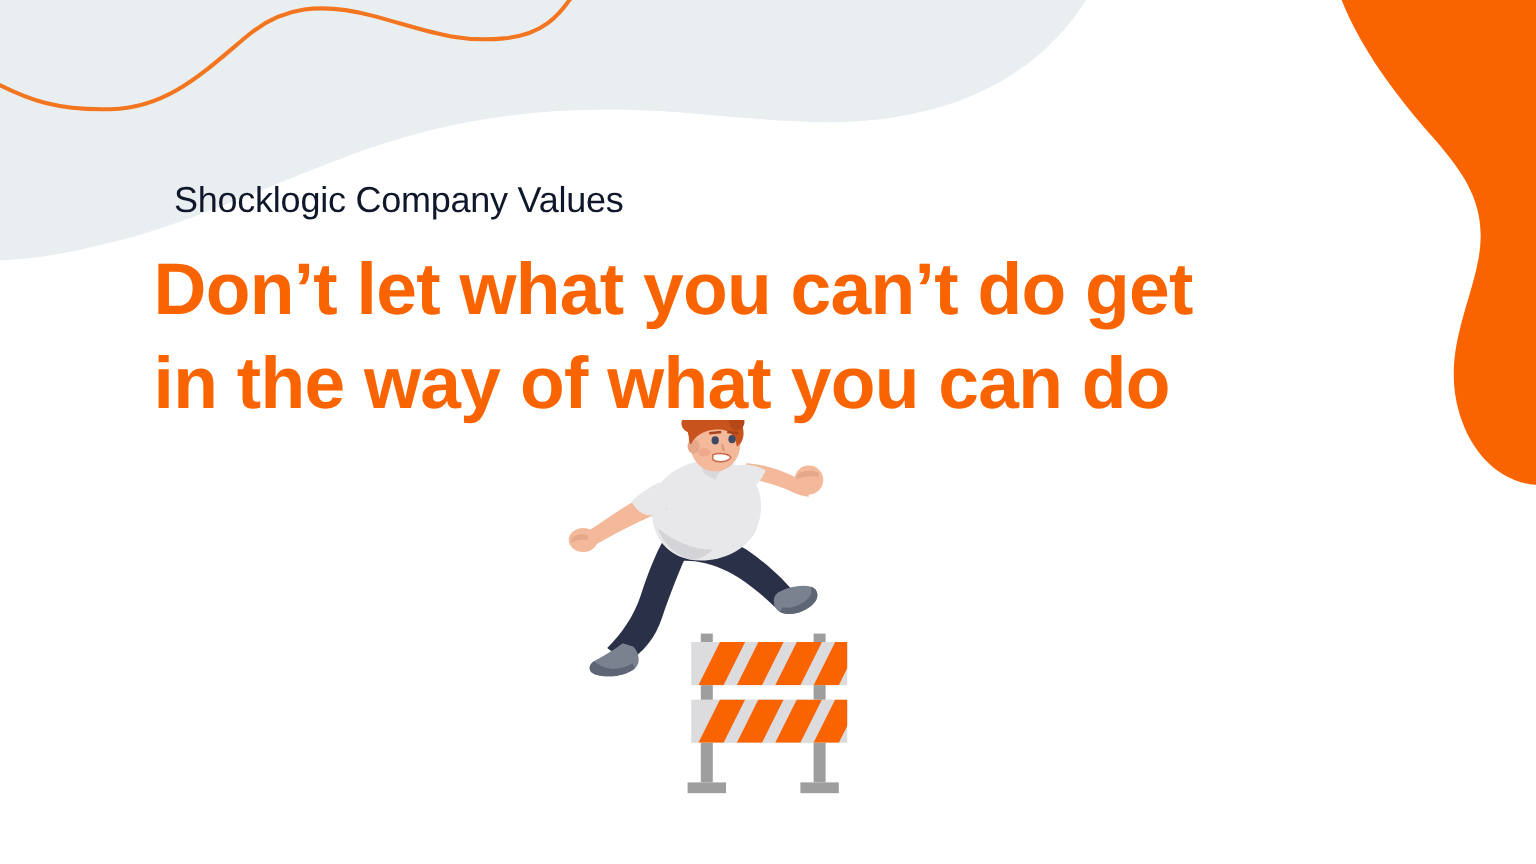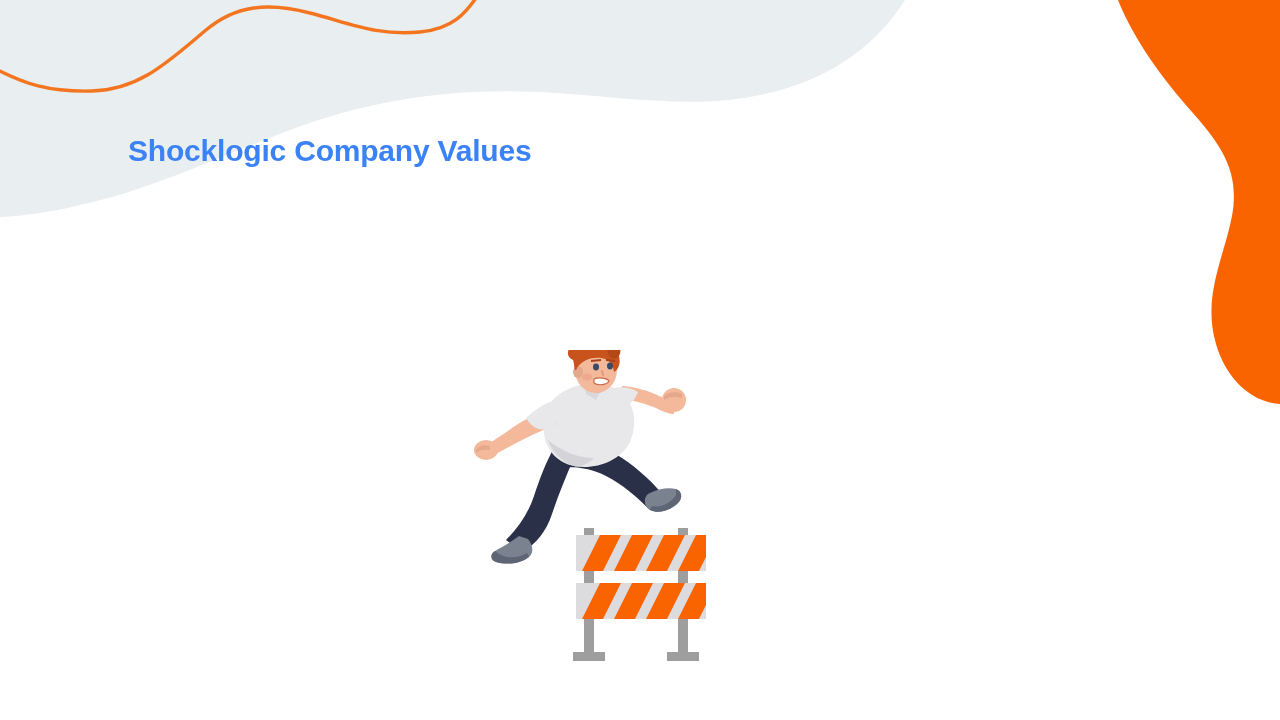--- a/index.html
+++ b/index.html
@@ -31,25 +31,25 @@
   }
   .text-block {
     position: absolute;
     left: 128px;
     top: 133px;
     width: 1000px;
   }
   .eyebrow {
     font-family: "Liberation Sans", sans-serif;
     font-size: 30px;
-    font-weight: bold;
-    color: #3b82f6;
+    font-weight: normal;
+    color: #0f172a;
     letter-spacing: -0.2px;
     line-height: 1.18;
-    margin: 0;
+    margin: 17px;
     white-space: nowrap;
   }
   .headline {
     font-family: "Liberation Sans", sans-serif;
     font-size: 61px;
     font-weight: bold;
     color: #fa6400;
     line-height: 1.28;
     letter-spacing: -0.6px;
     margin: 10px 0 0 0;
@@ -89,20 +89,24 @@
 
     <path fill="#fa6400" d="M1118,0 L1280,0 L1280,404
              C1250,402 1226,378 1216,344
              C1202,296 1224,258 1232,216
              C1240,172 1222,146 1192,112
              C1162,78 1134,40 1118,0 Z"></path>
   </svg>
 
   <div class="text-block">
     <p class="eyebrow">Shocklogic Company Values</p>
+    <h1 class="headline">
+      <span class="line">Don’t let what you can’t do get</span>
+      <span class="line">in the way of what you can do</span>
+    </h1>
   </div>
 
   <svg class="illustration" viewBox="0 0 260 330" width="260" height="330" xmlns="http://www.w3.org/2000/svg">
 
     <g>
 
       <path fill="#2a3047" d="M104,108
                C96,126 88,146 82,164
                C76,182 66,194 52,202
                L36,190

